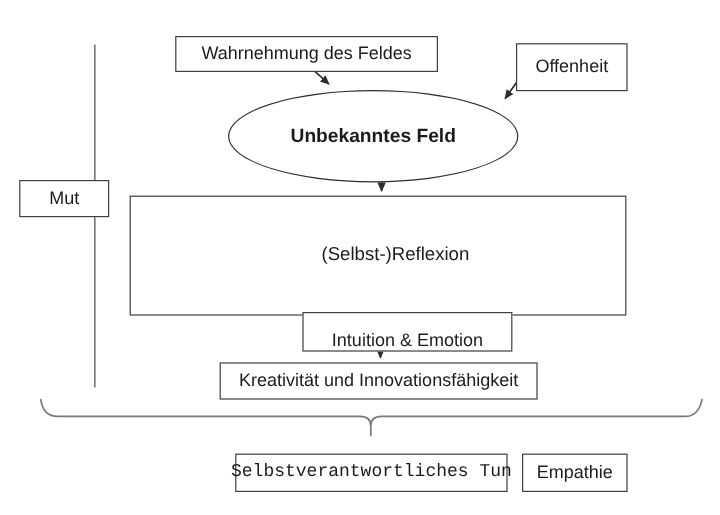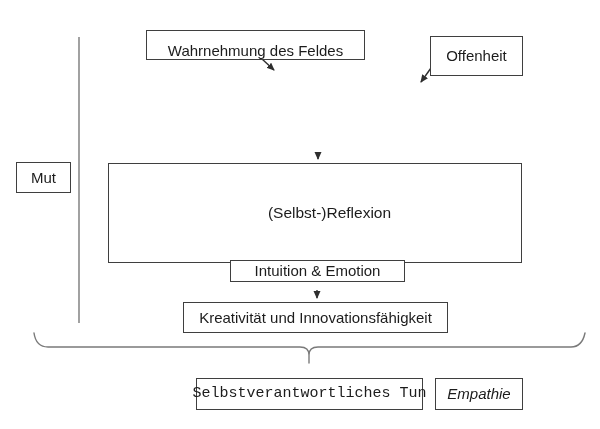--- a/index.html
+++ b/index.html
@@ -35,29 +35,29 @@
     flex-direction:column;
     font-size:15.5px;
     line-height:24px;
     white-space:nowrap;
   }
   svg.overlay{
     position:absolute;left:0;top:0;width:600px;height:429px;
     pointer-events:none;
   }
   
-  #n-wahrnehmung{left:146px;top:30px;width:219px;height:30px;align-items:flex-end;}
+  #n-wahrnehmung{left:146px;top:30px;width:219px;height:30px;}
   #n-offenheit{left:430px;top:36px;width:93px;height:40px;}
   #n-ellipse{left:190px;top:75px;width:242px;height:77px;}
   #n-reflexion{left:108px;top:163px;width:414px;height:100px;padding-left:29px;}
-  #n-intuition{left:230px;top:260px;width:175px;height:22px;}
+  #n-intuition{left:252px;top:260px;width:175px;height:33px;align-items:flex-end;}
   #n-kreativ{left:183px;top:302px;width:265px;height:31px;}
-  #n-mut{left:16px;top:162px;width:55px;height:31px;}
+  #n-mut{left:16px;top:150px;width:75px;height:31px;}
   #n-selbst{left:196px;top:378px;width:227px;height:32px;font-family:Liberation Mono, monospace;}
-  #n-empathie{left:435px;top:378px;width:88px;height:32px;font-style:italic;}
+  #n-empathie{left:435px;top:378px;width:88px;height:32px;}
 </style>
 </head>
 <body>
 
 <div class="stage">
 
   <svg class="overlay" viewBox="0 0 600 429">
     <defs>
       <marker id="ah" markerWidth="9" markerHeight="8" refX="7" refY="3.5" orient="auto" markerUnits="userSpaceOnUse">
         <path d="M0,0 L8,3.5 L0,7 Z" fill="#2e2e2e"></path>
@@ -76,20 +76,23 @@
   </svg>
 
   <div class="node" id="n-wahrnehmung">
     <span>Wahrnehmung des Feldes</span>
   </div>
 
   <div class="node" id="n-offenheit">
     <span>Offenheit</span>
   </div>
 
+  <div class="ellipse" id="n-ellipse">
+    <span>Unbekanntes Feld</span>
+  </div>
 
   <div class="node multiline" id="n-reflexion">
     <span>(Selbst-)Reflexion</span>
   </div>
 
   <div class="node" id="n-intuition">
     <span>Intuition &amp; Emotion</span>
   </div>
 
   <div class="node" id="n-kreativ">

